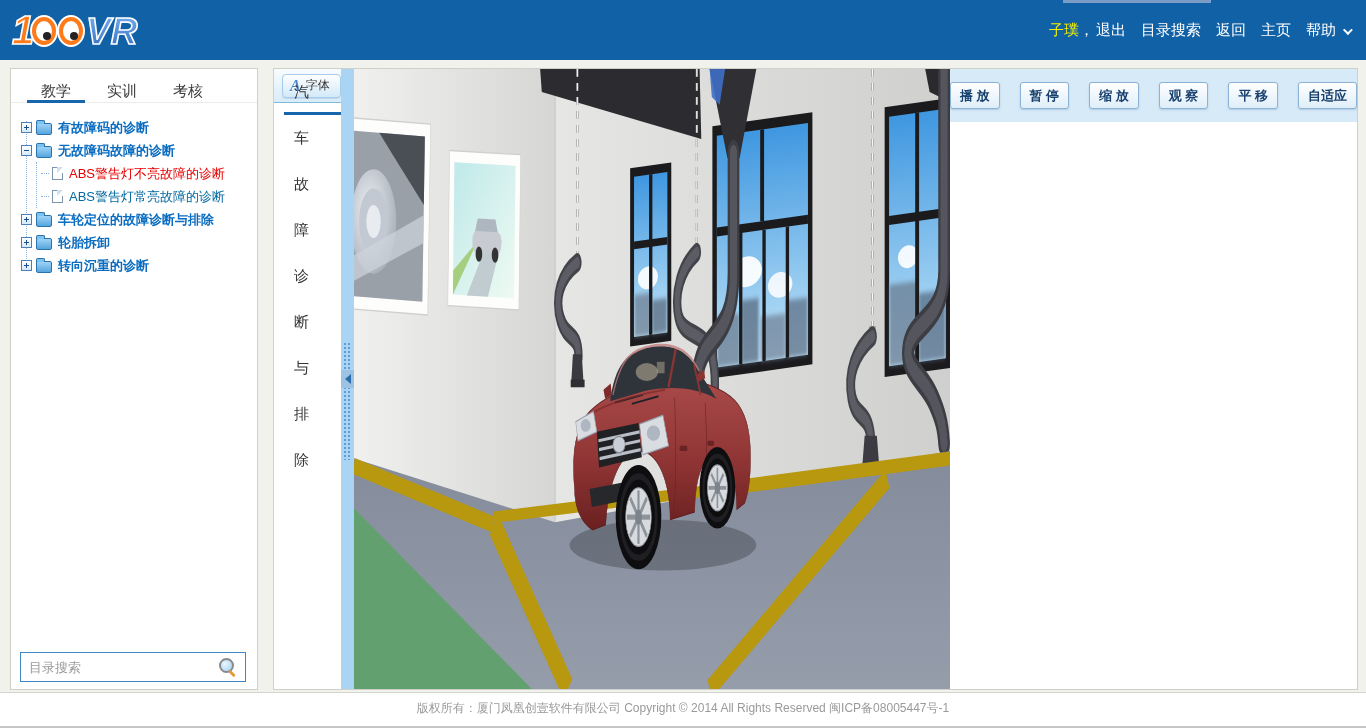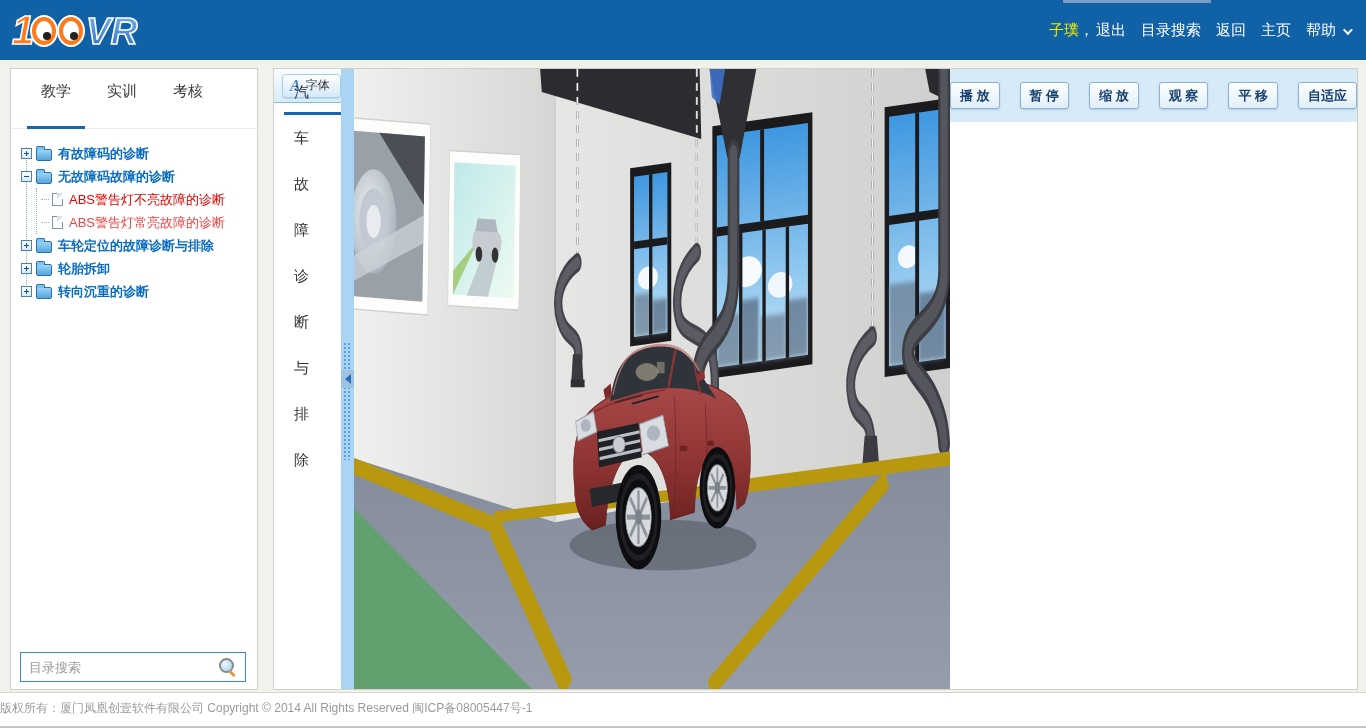--- a/index.html
+++ b/index.html
@@ -12,35 +12,35 @@
   .logo { position:absolute; left:10px; top:6px; width:132px; height:48px; cursor:pointer; }
   .site-title { position:absolute; left:146px; top:16px; color:#fff; font-size:22px; letter-spacing:1px; }
   .nav { position:absolute; right:16px; top:21px; color:#fff; font-size:15px; display:flex; align-items:center; }
   .nav .itm { color:#fff; cursor:pointer; margin-left:15px; white-space:nowrap; }
   .nav .user { color:#f3ef00; margin-left:0; }
   .nav .sep { margin-left:0; cursor:default; }
   .chev { width:7px; height:7px; border-right:2px solid #fff; border-bottom:2px solid #fff; transform:rotate(45deg) translateY(-2px); display:inline-block; margin-left:7px; }
 
   
   .sidebar { position:absolute; left:10px; top:68px; width:248px; height:622px; background:#fff; border:1px solid #d0d0cb; }
-  .tabrow { height:60px; border-bottom:1px solid #ececec; display:flex; padding-left:12px; }
+  .tabrow { height:34px; border-bottom:1px solid #ececec; display:flex; padding-left:12px; }
   .tab { width:66px; text-align:center; font-size:15px; color:#3a3a3a; line-height:44px; cursor:pointer; position:relative; }
   .tab.active::after { content:""; position:absolute; left:4px; right:4px; bottom:-1px; height:3px; background:#1766ad; }
   .tree { padding:13px 10px 0 10px; font-size:13px; position:relative; }
   .rootline { position:absolute; left:15px; top:18px; height:146px; border-left:1px dotted #8fb2d6; }
   .node { display:flex; align-items:center; height:23px; white-space:nowrap; position:relative; }
   .exp { width:11px; height:11px; border:1px solid #4a7fb8; background:linear-gradient(#fff,#d6e9f8); margin-right:4px; position:relative; flex:0 0 auto; cursor:pointer; }
   .exp::before { content:""; position:absolute; left:2px; right:2px; top:4px; height:1px; background:#1a4f8f; }
   .exp.plus::after { content:""; position:absolute; top:2px; bottom:2px; left:4px; width:1px; background:#1a4f8f; }
   .folder-ic { width:16px; height:12px; background:linear-gradient(#9ed3f7,#55a6dd); border:1px solid #2a72ab; border-radius:2px; position:relative; margin:2px 6px 0 0; flex:0 0 auto; }
   .folder-ic::before { content:""; position:absolute; top:-4px; left:-1px; width:7px; height:3px; background:#7ec3ef; border:1px solid #2a72ab; border-bottom:none; border-radius:2px 2px 0 0; }
   .doc-ic { width:11px; height:13px; background:#fff; border:1px solid #7d94ab; margin-right:6px; position:relative; flex:0 0 auto; }
   .doc-ic::after { content:""; position:absolute; right:-1px; top:-1px; border:3px solid; border-color:#cfe0ef #fff #fff #cfe0ef; }
   .f-label { color:#0a6cc0; font-weight:bold; cursor:pointer; }
-  .d-label { color:#ef4444; cursor:pointer; }
+  .d-label { color:#0369a1; cursor:pointer; }
   .d-label.sel { color:#e60000; }
   .children { margin-left:15px; border-left:1px dotted #8fb2d6; padding-left:4px; }
   .cnode::before { content:""; width:8px; border-top:1px dotted #8fb2d6; margin-right:3px; }
   .search-wrap { position:absolute; left:9px; bottom:7px; width:226px; height:30px; border:1px solid #3d87c8; background:#fff; display:flex; align-items:center; }
   .search-wrap input { flex:1; border:none; outline:none; font-size:13px; color:#be185d; padding:0 8px; background:transparent; font-family:inherit; }
   .search-wrap input::placeholder { color:#9a9a9a; }
   .mag { width:18px; height:18px; position:relative; margin-right:8px; cursor:pointer; flex:0 0 auto; }
   .mag::before { content:""; position:absolute; left:0; top:0; width:11px; height:11px; border:2px solid #8a8a8a; border-radius:50%; background:radial-gradient(circle at 35% 35%, #eaf6ff, #9fd0f0); }
   .mag::after { content:""; position:absolute; right:1px; bottom:1px; width:8px; height:3px; background:#e09a3e; border-radius:2px; transform:rotate(45deg); }
 
@@ -57,21 +57,21 @@
   .splitter { width:13px; background:#a9d4f3; position:relative; flex:0 0 auto; cursor:pointer; }
   .splitter .dots { position:absolute; left:2px; right:2px; top:44%; height:19%; background-image:radial-gradient(#5e9ed6 1px, transparent 1.3px); background-size:4px 4px; }
   .arrowbox { position:absolute; left:0; right:0; top:50%; margin-top:-9px; height:18px; background:#9cc3e3; display:flex; align-items:center; justify-content:center; }
   .arrowbox .tri { width:0; height:0; border:5px solid transparent; border-right:6px solid #2b6cab; margin-right:4px; }
   .scene { flex:1; position:relative; min-width:0; background:#dcdcda; }
   .scene svg { display:block; width:100%; height:100%; }
   .controls { height:53px; background:#d7eaf8; display:flex; align-items:center; justify-content:center; gap:20px; flex:0 0 auto; }
   .ctl { height:27px; min-width:47px; padding:0 9px; border:1px solid #8cb2d4; border-radius:3px; background:linear-gradient(#ffffff,#dfeef9); color:#17406e; font-weight:bold; font-size:13px; line-height:25px; text-align:center; cursor:pointer; box-shadow:0 1px 2px rgba(100,140,180,.35); white-space:nowrap; }
 
   
-  .footer { position:absolute; left:0; top:692px; width:1366px; height:36px; background:#fff; border-top:1px solid #d4d4d0; font-size:12px; color:#9a9a9a; line-height:30px; }
+  .footer { position:absolute; left:0; top:692px; width:1366px; height:36px; background:#fff; border-top:1px solid #d4d4d0; text-align:center; font-size:12px; color:#9a9a9a; line-height:30px; }
   .footer .bottombar { position:absolute; left:0; bottom:0; width:100%; height:2px; background:#c6c6c4; }
 </style>
 </head>
 <body>
 
 <div class="header">
   <div class="accent-strip"></div>
   <div class="logo" title="100VR">
     <svg viewBox="0 0 132 48">
       <defs>

